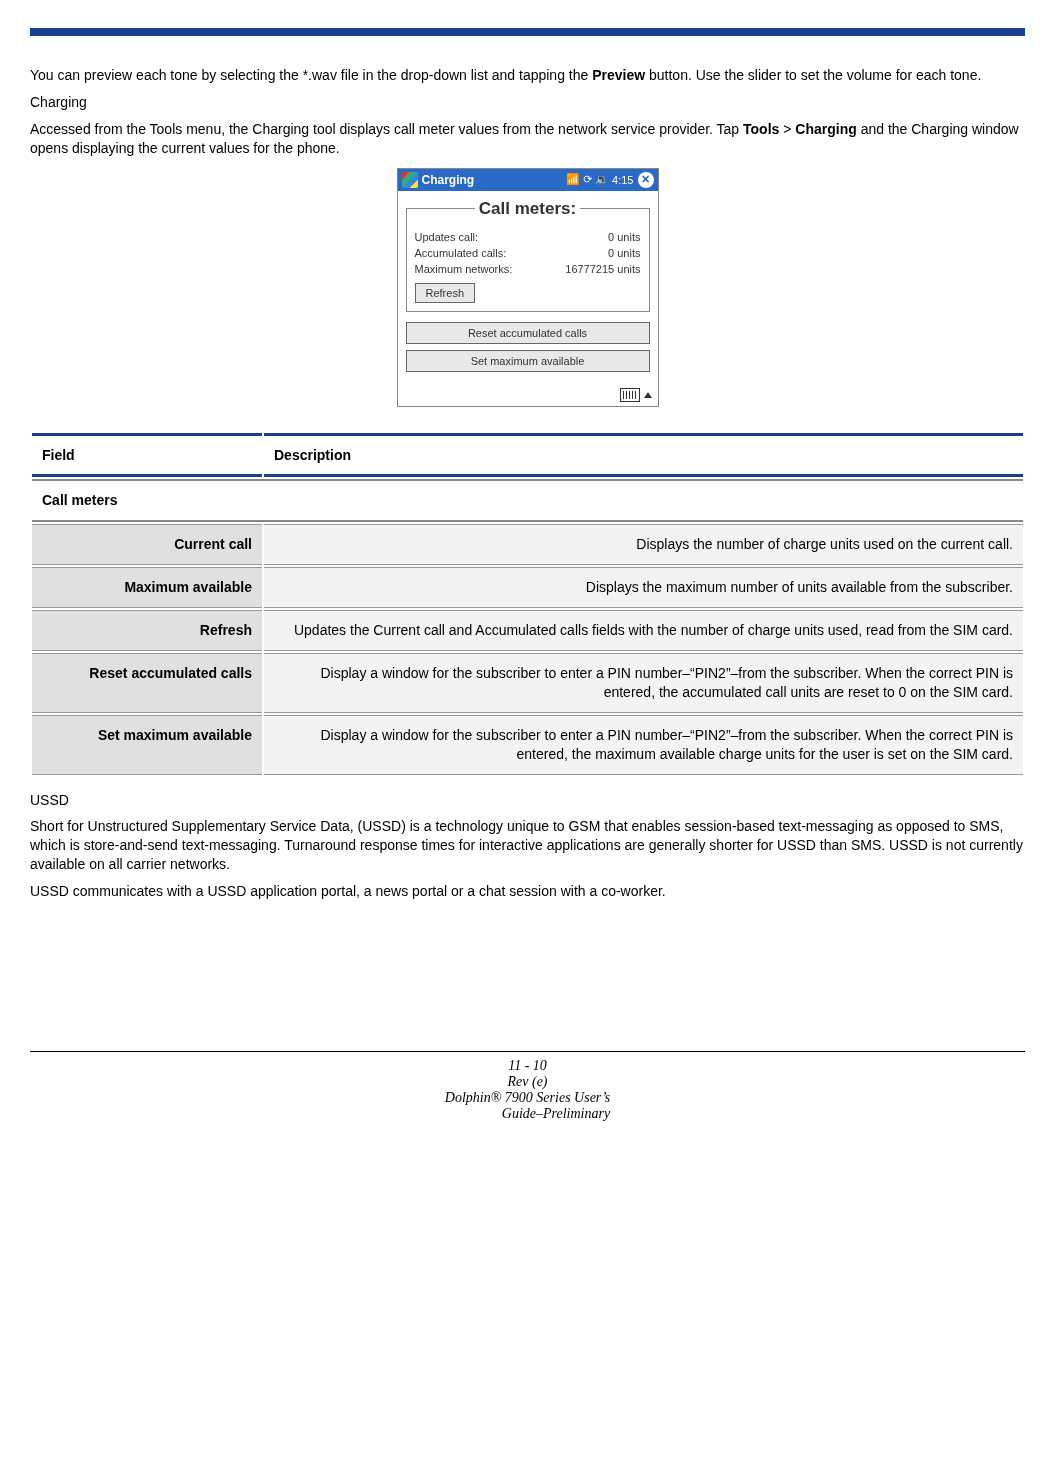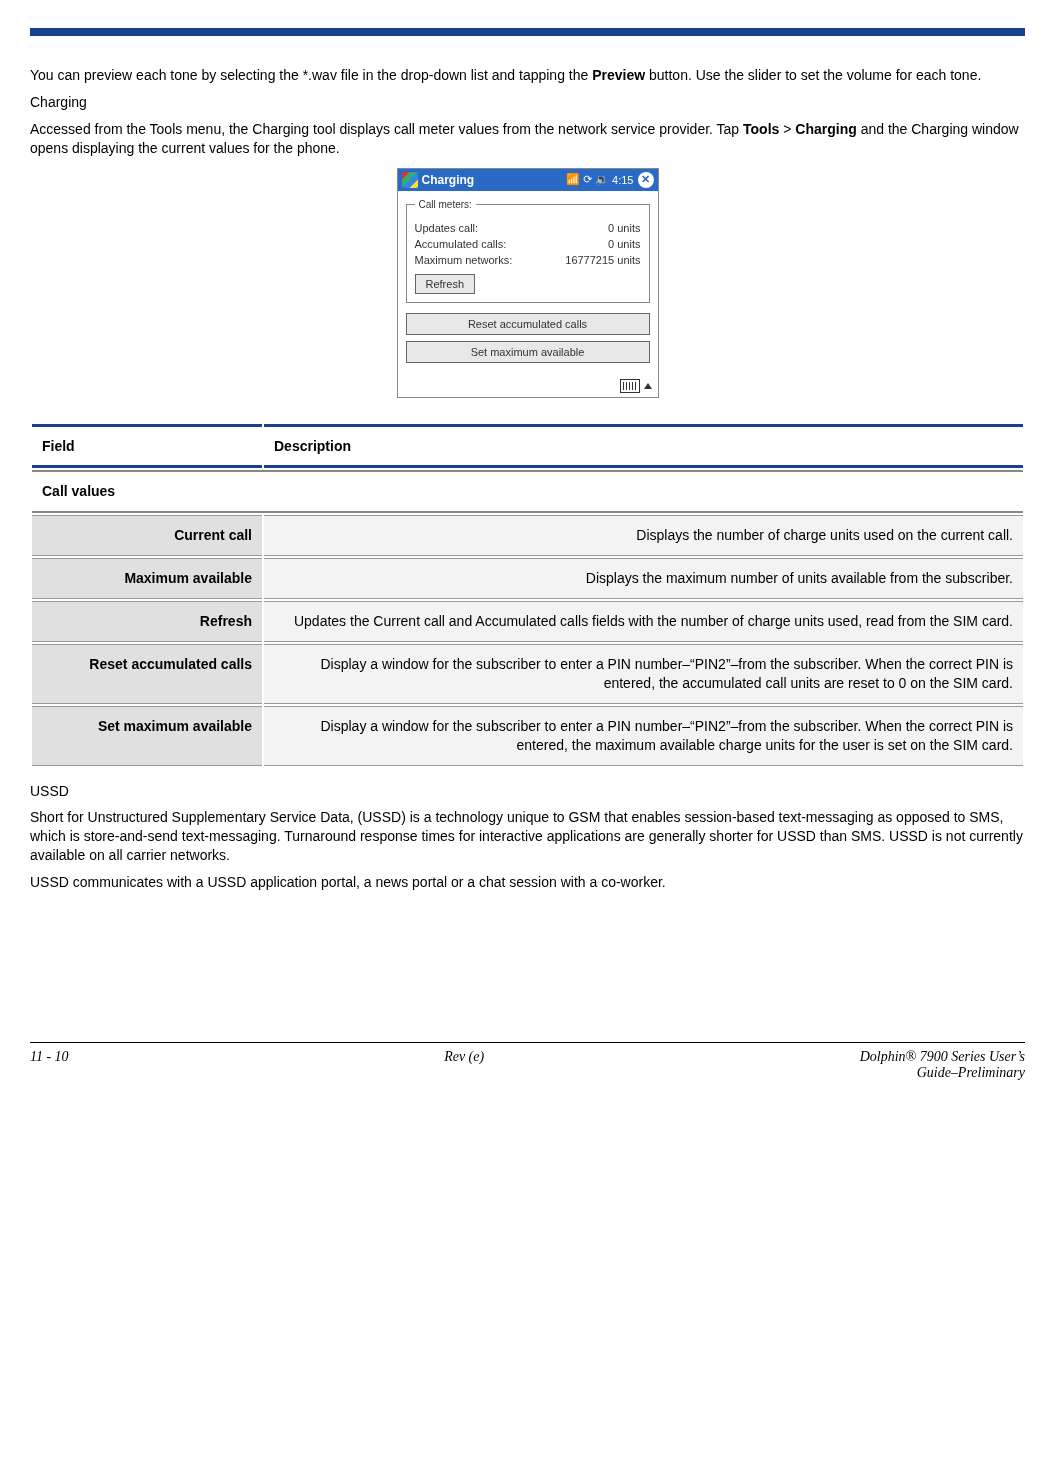--- a/index.html
+++ b/index.html
@@ -60,21 +60,21 @@
     background: #fff; color: #2a6ac7;
     display: flex; align-items: center; justify-content: center;
     font-weight: bold; cursor: pointer;
   }
   .ss-body { padding: 8px; }
   fieldset.call-meters {
     border: 1px solid #888;
     margin: 0 0 10px 0;
     padding: 8px;
   }
-  fieldset.call-meters legend { font-weight: normal; padding: 0 4px; font-size:10px;}
+  fieldset.call-meters legend { font-weight: bold; padding: 0 4px; font-size:17px;text-align:center;}
   .cm-row { display:flex; justify-content: space-between; margin: 4px 0; }
   .ss-btn {
     display:inline-block;
     border:1px solid #666;
     background:#e8e8e8;
     padding:3px 10px;
     font-size:11px;
     margin-top:4px;
     cursor:pointer;
   }
@@ -136,24 +136,25 @@
   table.fields tbody tr.data td.dcell {
     background: #f3f3f3;
   }
 
   .page-footer {
     border-top: 1px solid #000;
     margin-top: 150px;
     padding-top: 6px;
     display: flex;
     justify-content: space-between;
-    align-items: flex-start;
+    align-items: center;
     font-size: 14px;
     font-style: italic;
     font-family: "Times New Roman", serif;
+    flex-direction: column;
   }
   .page-footer .left { font-style: italic; }
   .page-footer .center { font-style: italic; }
   .page-footer .right { text-align:right; font-style: italic; }
 </style>
 </head>
 <body>
 
 <div class="page">
   <div class="top-bar"></div>
@@ -209,21 +210,21 @@
 
   <table class="fields">
     <thead>
       <tr>
         <th>Field</th>
         <th>Description</th>
       </tr>
     </thead>
     <tbody>
       <tr class="section-row">
-        <td colspan="2">Call values</td>
+        <td colspan="2">Call meters</td>
       </tr>
       <tr class="data">
         <td class="fcell">Current call</td>
         <td class="dcell">Displays the number of charge units used on the current call.</td>
       </tr>
       <tr class="data">
         <td class="fcell">Maximum available</td>
         <td class="dcell">Displays the maximum number of units available from the subscriber.</td>
       </tr>
       <tr class="data">

